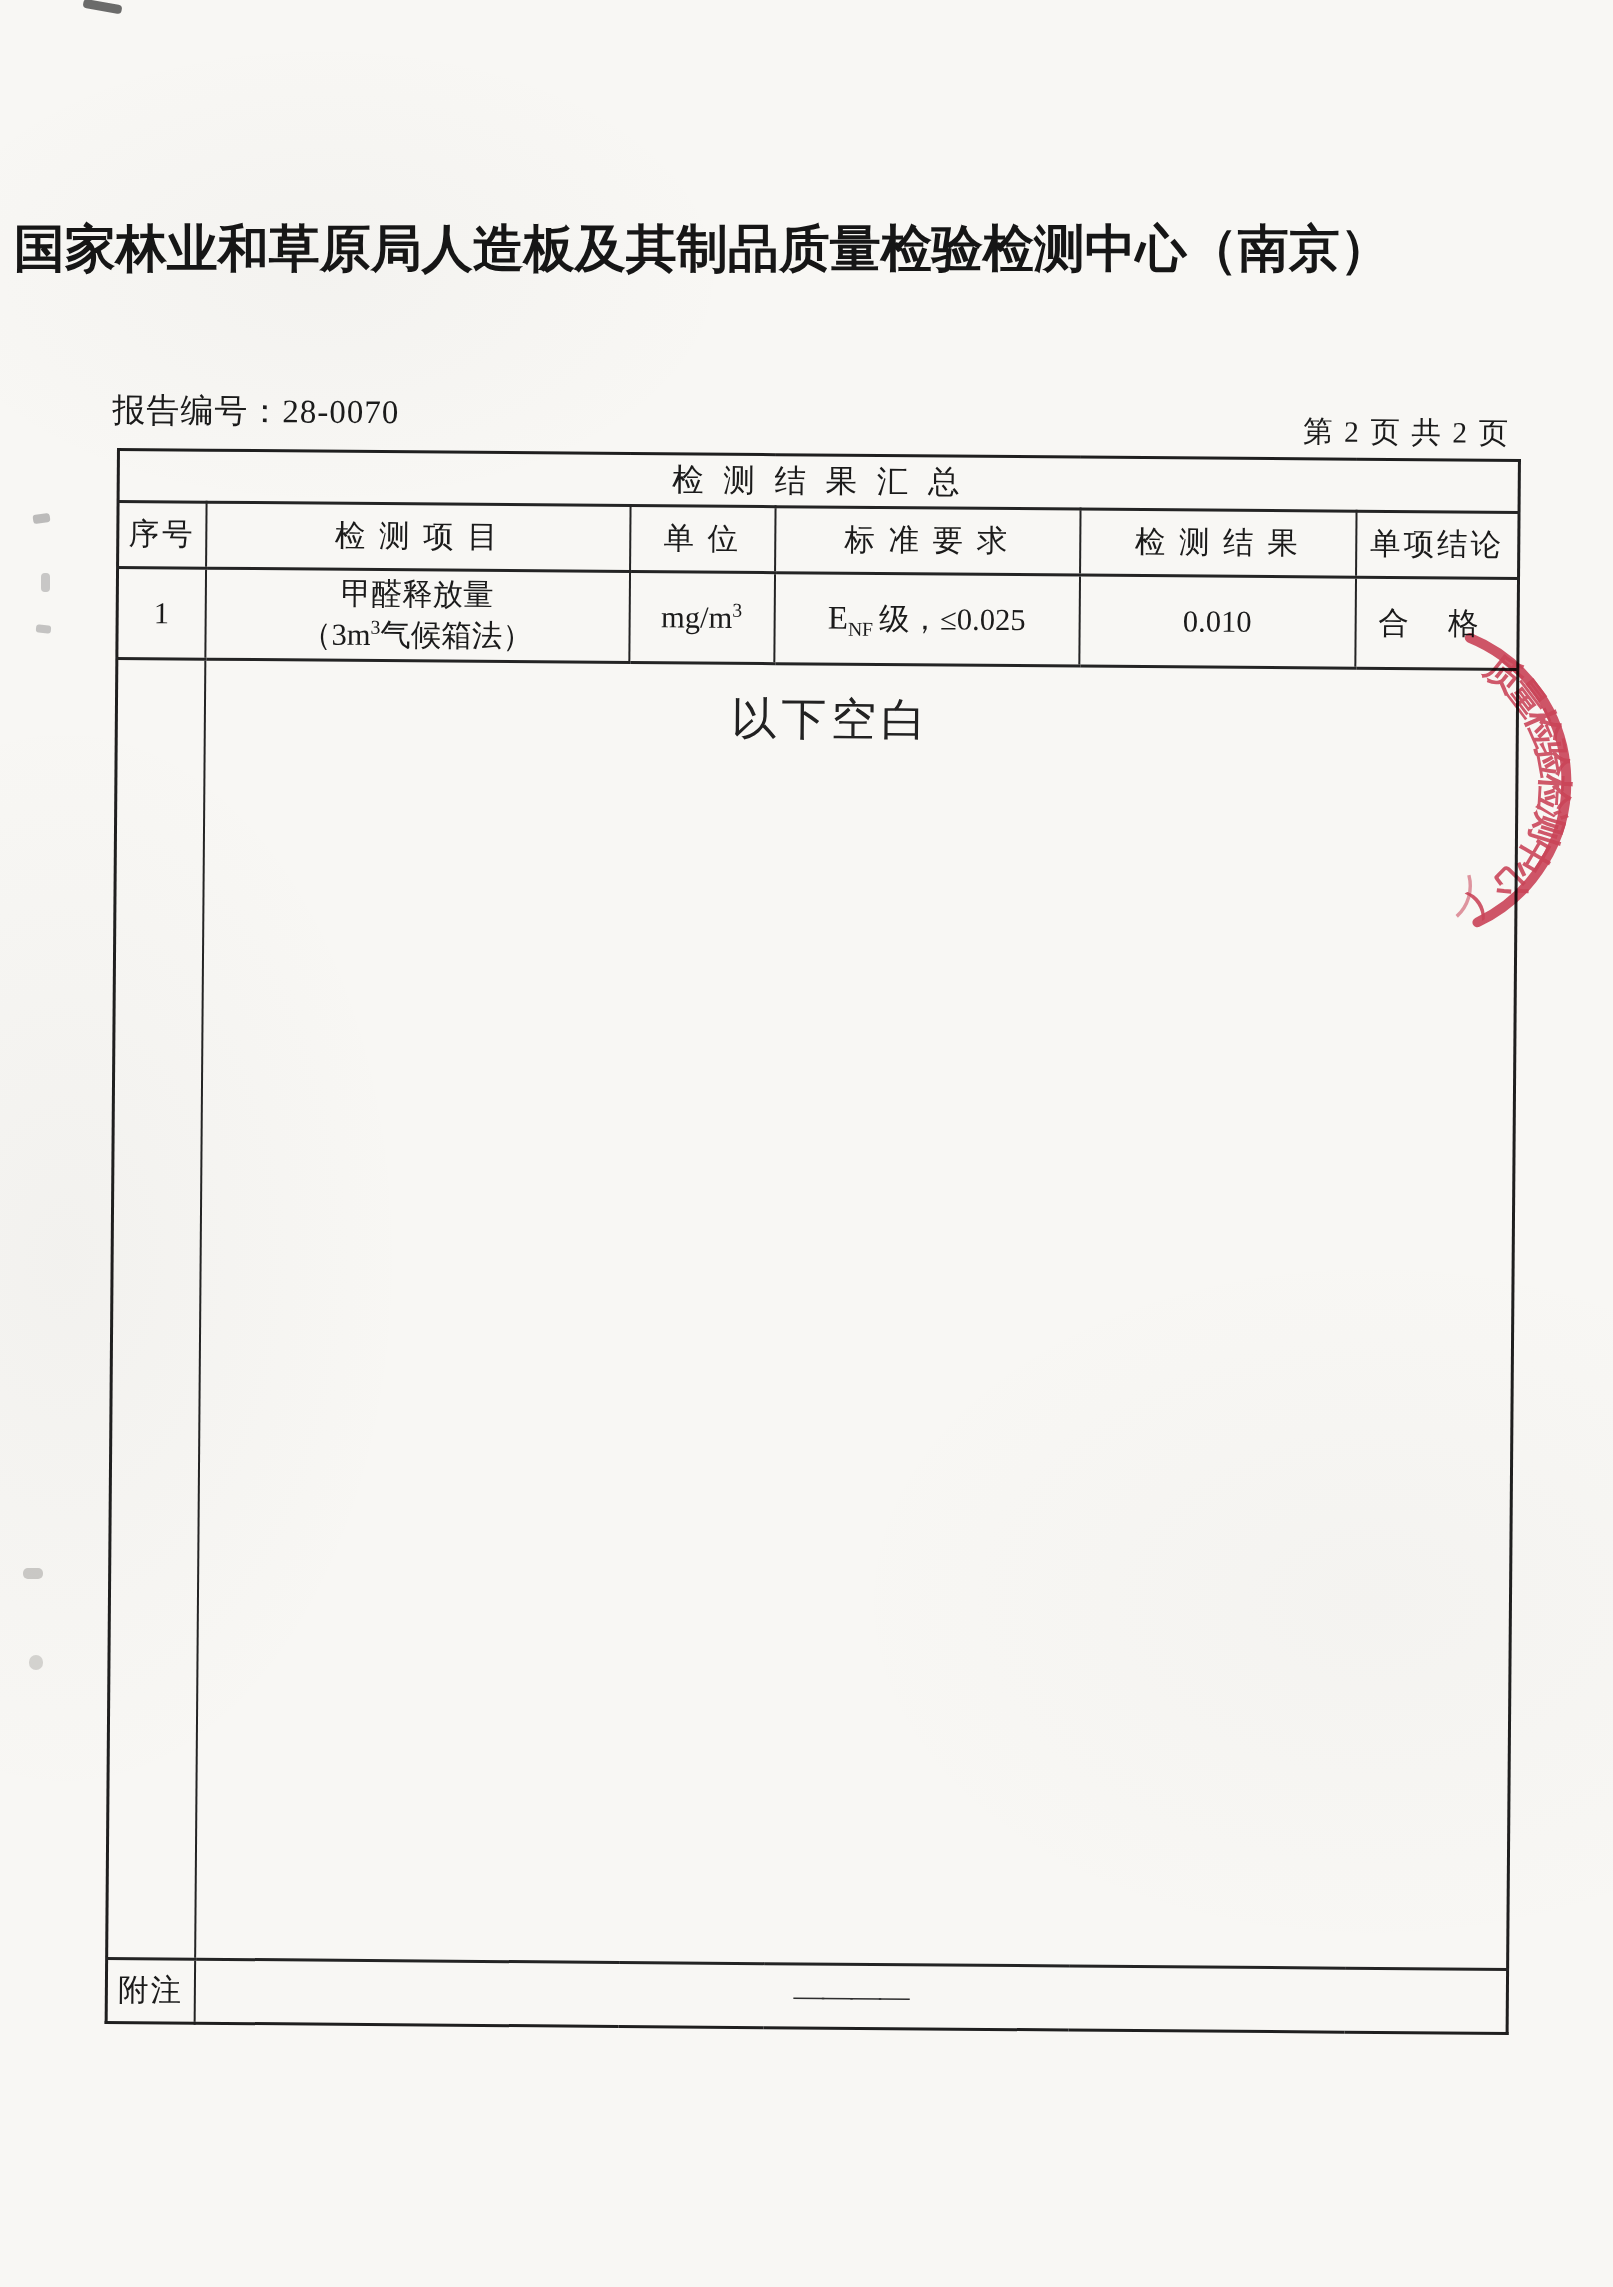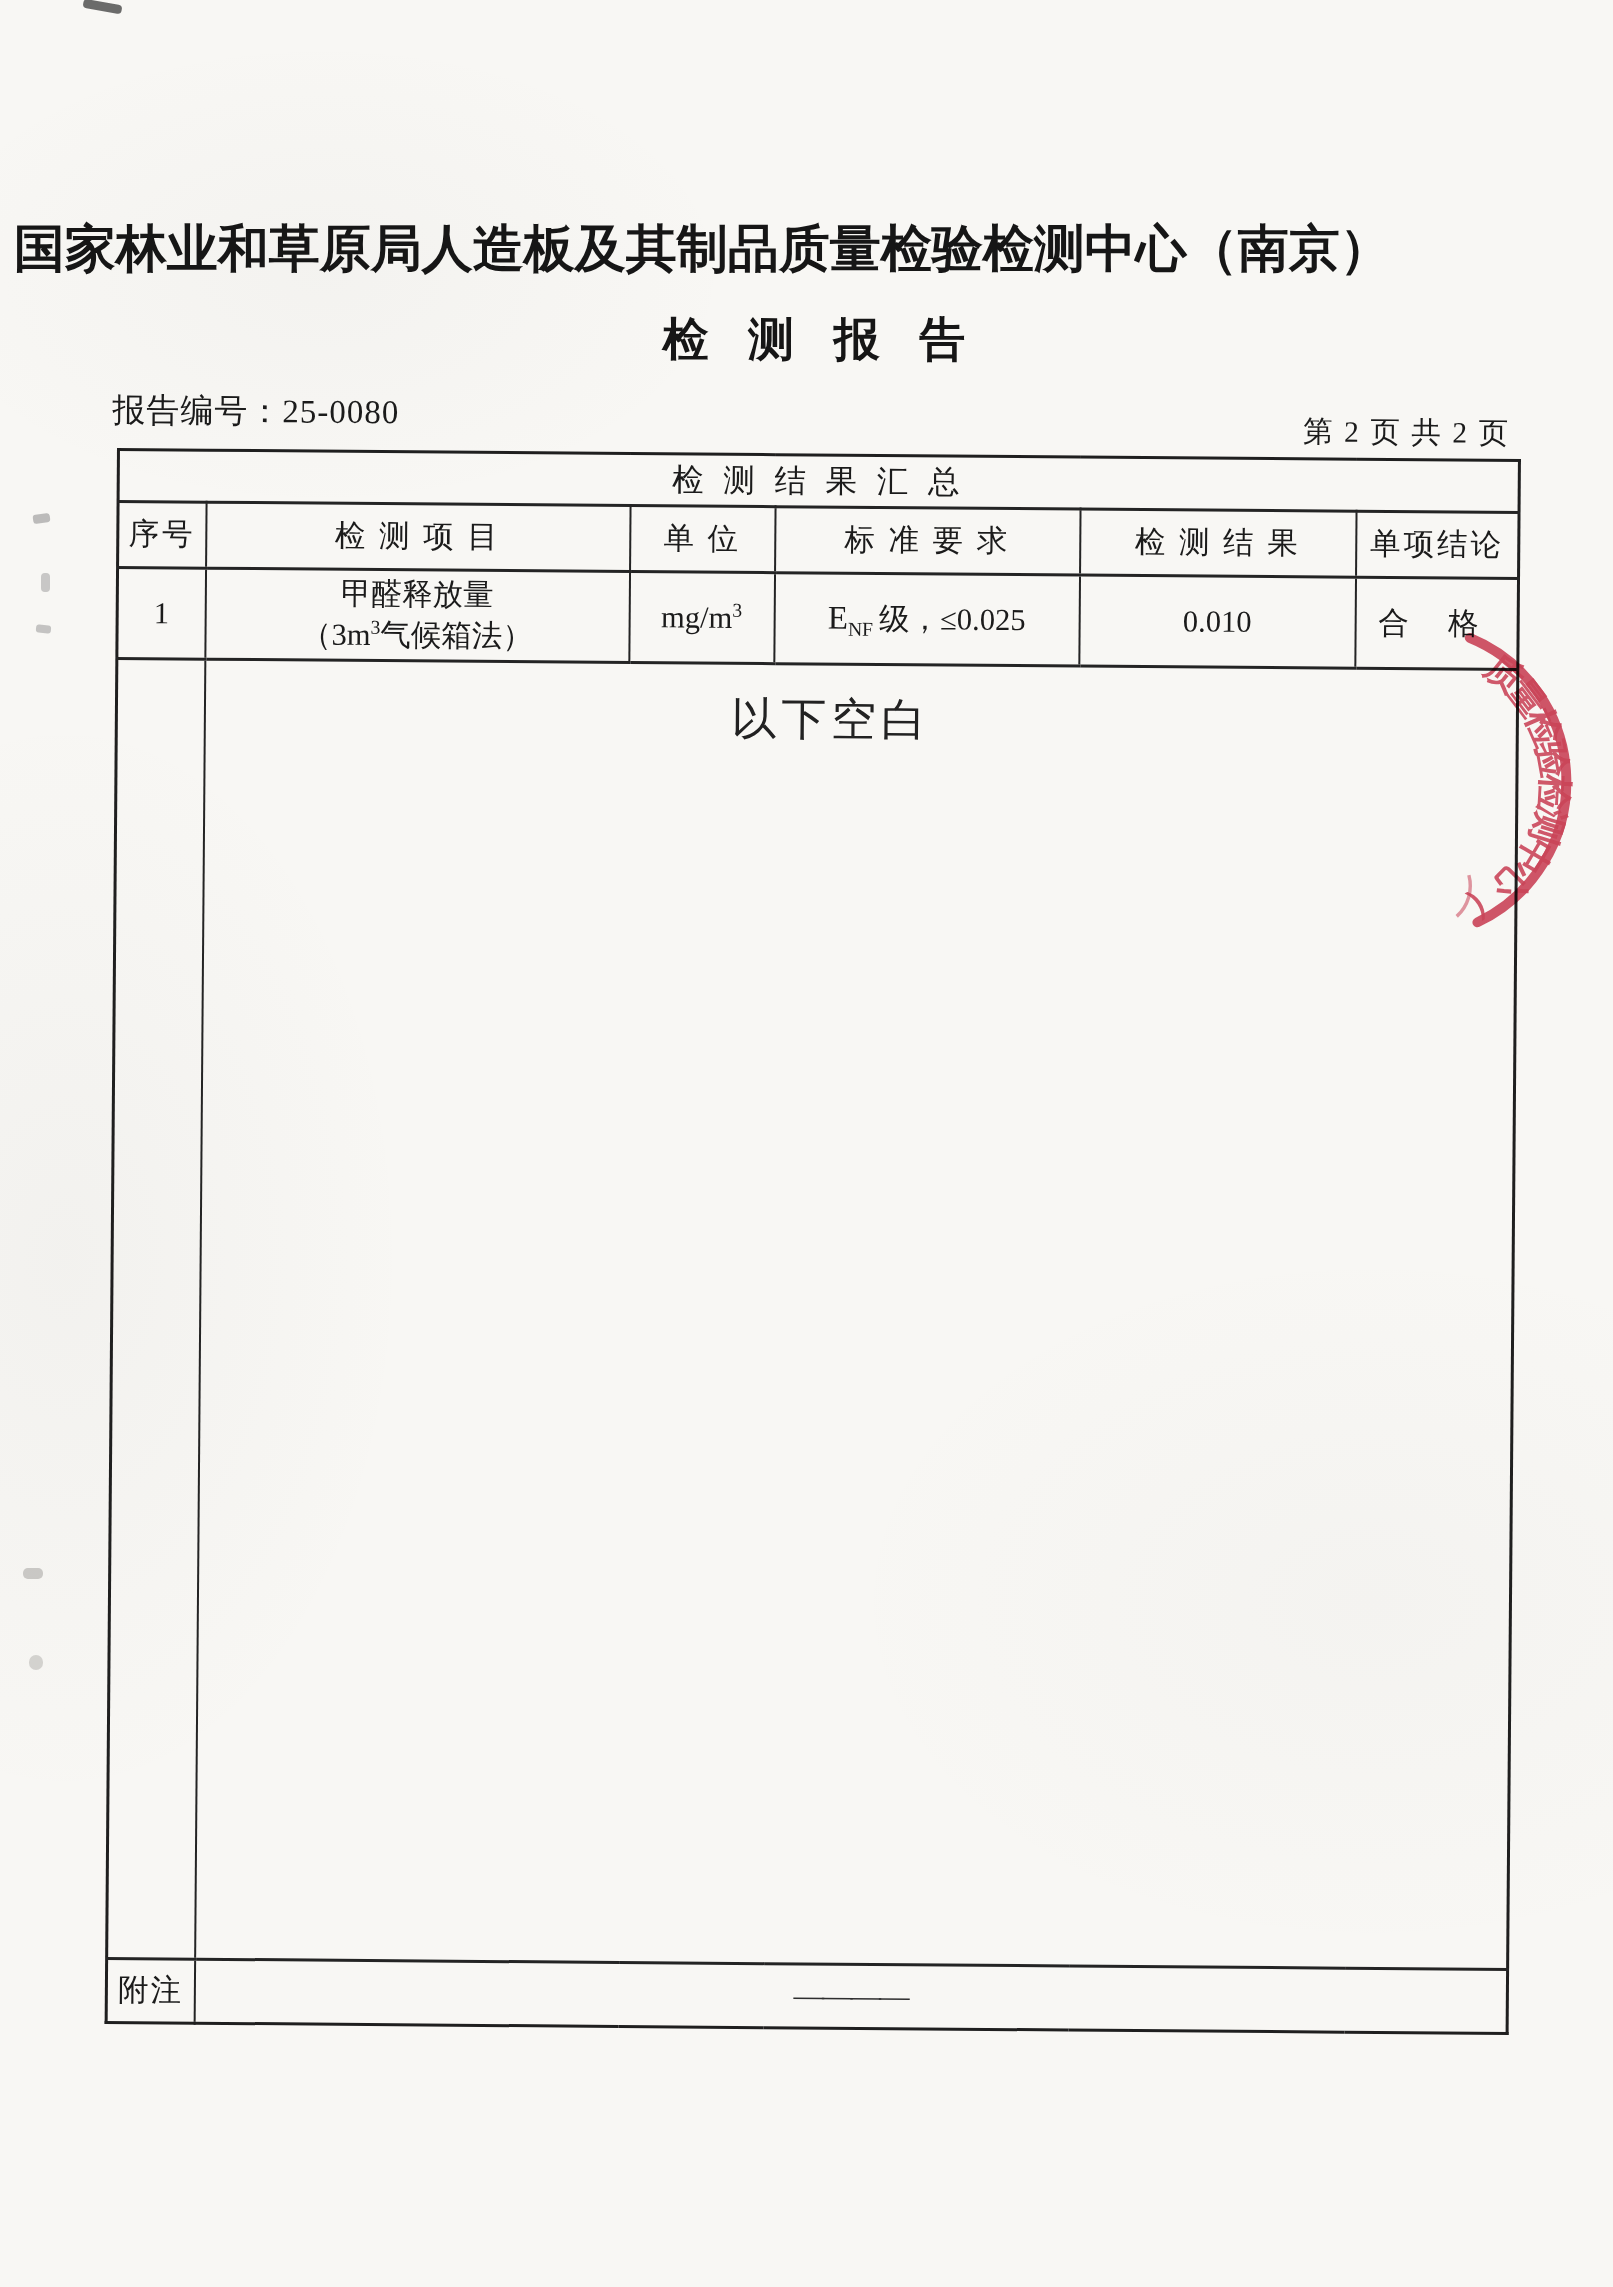--- a/index.html
+++ b/index.html
@@ -83,25 +83,24 @@
   .a4{left:36px;top:625px;width:14.8px;height:7.9px;background:#8f8f8f;border-radius:3px;transform:rotate(6deg);opacity:.5;}
   .a5{left:22.7px;top:1568px;width:20.7px;height:10.8px;background:#b1afac;border-radius:4.9px;opacity:.65;}
   .a6{left:28.6px;top:1655px;width:14.8px;height:14.8px;background:#b6b4b1;border-radius:7.9px;opacity:.55;}
 </style>
 </head>
 <body>
 
 <div class="sheet">
 
   <div class="title">国家林业和草原局人造板及其制品质量检验检测中心（南京）</div>
-  <div class="subtitle">检 测 报 告</div>
 
   <div class="tilt">
 
-    <div class="report-no"><span>报告编号：</span><span>25-0080</span></div>
+    <div class="report-no"><span>报告编号：</span><span>28-0070</span></div>
 
     <div class="page-info">第 2 页  共 2 页</div>
 
     <table class="report">
       <colgroup>
         <col style="width:88px">
           <col style="width:424px">
           <col style="width:145px">
         <col style="width:305px">
           <col style="width:276px">

